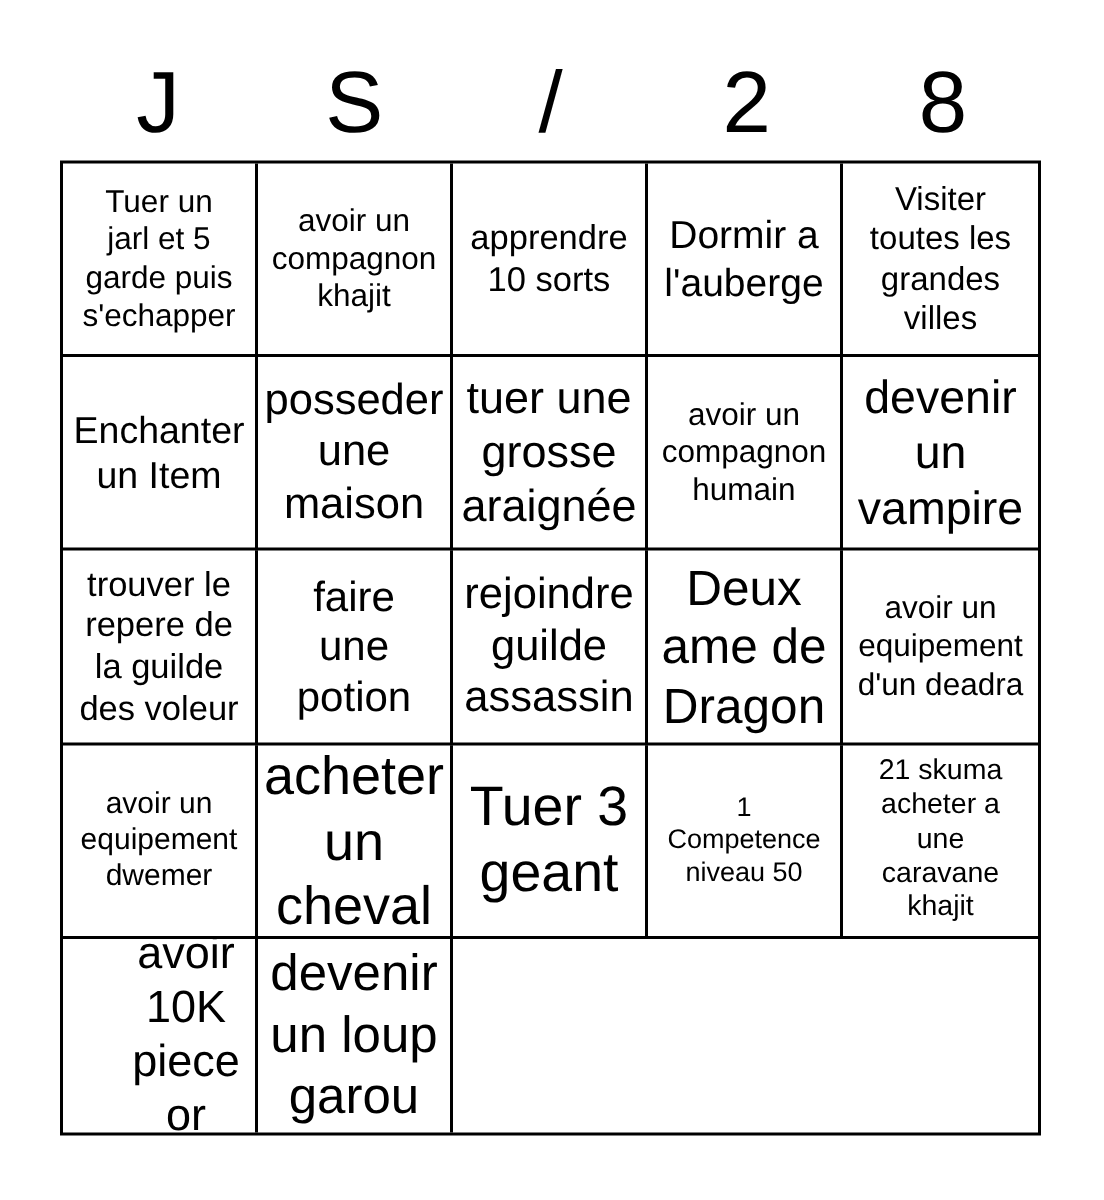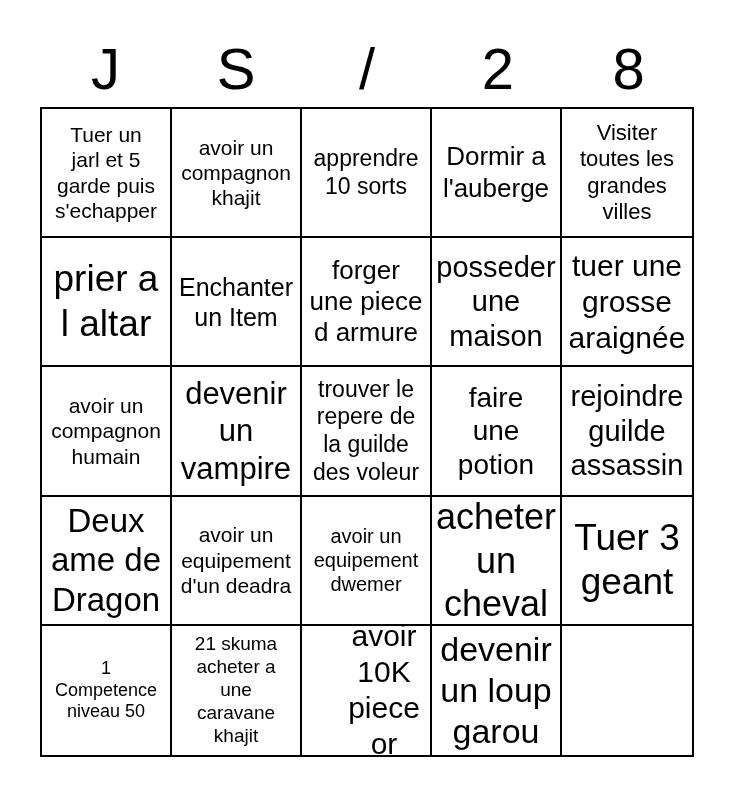--- a/index.html
+++ b/index.html
@@ -96,31 +96,22 @@
       <span class="cell-text" style="font-size: 26px;">Dormir a
 l'auberge</span>
     </div>
     <div class="bingo-cell">
       <span class="cell-text" style="font-size: 22px;">Visiter
 toutes les
 grandes
 villes</span>
     </div>
     <div class="bingo-cell">
-      <span class="cell-text" style="font-size: 37px;">prier a
-l altar</span>
-    </div>
-    <div class="bingo-cell">
       <span class="cell-text" style="font-size: 25px;">Enchanter
 un Item</span>
-    </div>
-    <div class="bingo-cell">
-      <span class="cell-text" style="font-size: 26px;">forger
-une piece
-d armure</span>
     </div>
     <div class="bingo-cell">
       <span class="cell-text" style="font-size: 29px;">posseder
 une
 maison</span>
     </div>
     <div class="bingo-cell">
       <span class="cell-text" style="font-size: 30px;">tuer une
 grosse
 araignée</span>

